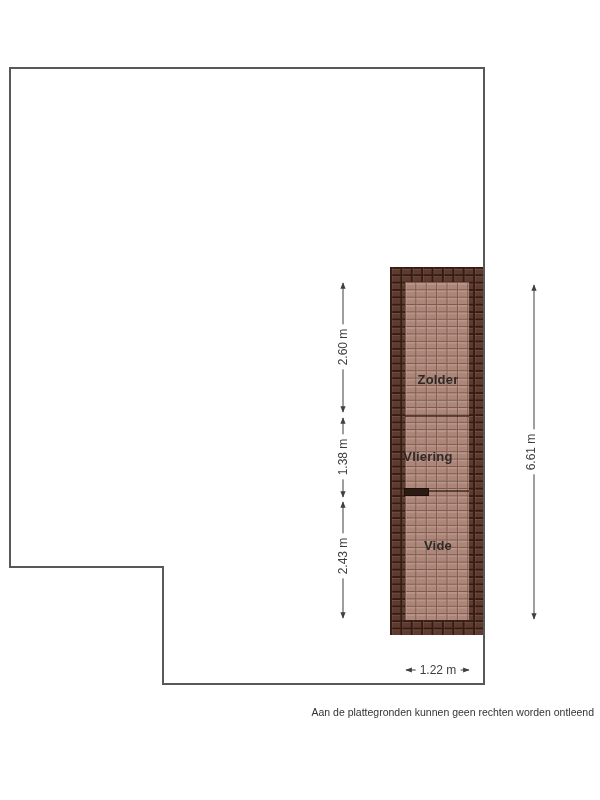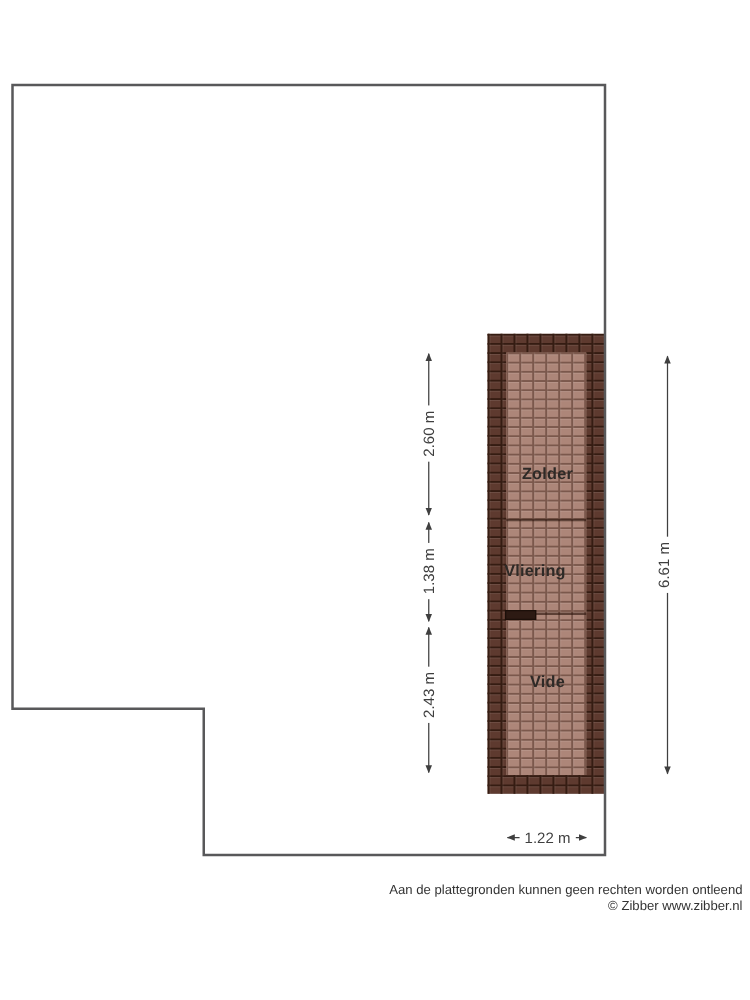--- a/index.html
+++ b/index.html
@@ -146,16 +146,15 @@
   <div class="room-label" style="left:438px; top:545px">Vide</div>
 
   <div class="dim-label vertical" style="left:343px; top:347px">2.60 m</div>
   <div class="dim-label vertical" style="left:343px; top:457px">1.38 m</div>
   <div class="dim-label vertical" style="left:343px; top:556px">2.43 m</div>
   <div class="dim-label vertical" style="left:531px; top:452px">6.61 m</div>
   <div class="dim-label horizontal" style="left:438px; top:670px">1.22 m</div>
 
   <div class="footer">
     <div>Aan de plattegronden kunnen geen rechten worden ontleend</div>
-    <div>© Zibber www.zibber.nl</div>
   </div>
 
 </div>
 
 </body></html>

